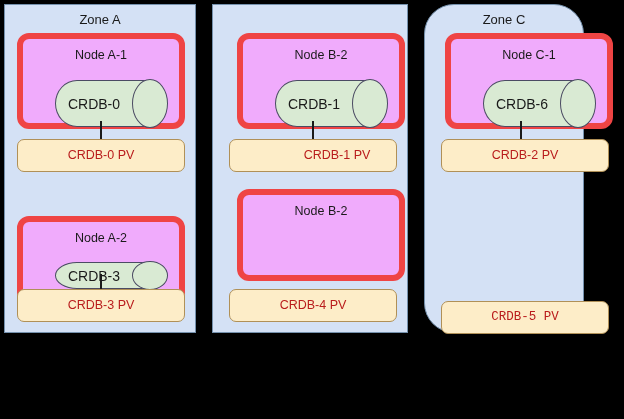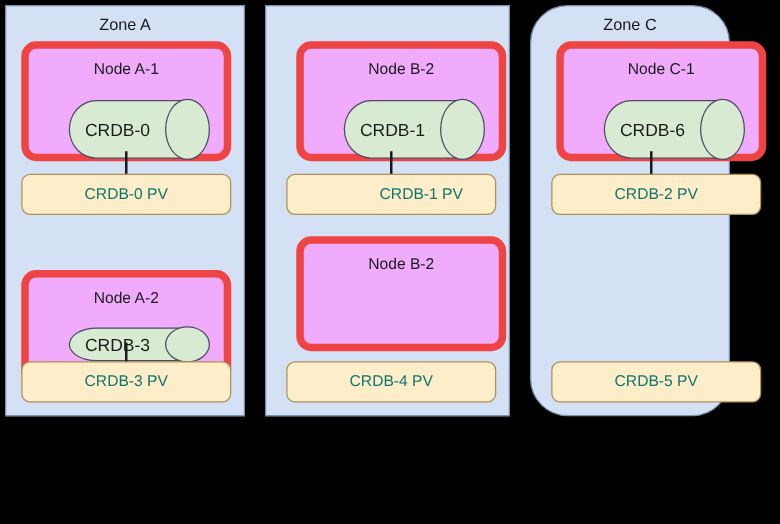--- a/index.html
+++ b/index.html
@@ -88,21 +88,21 @@
     background:#fdedc8;
     border:1px solid #b09057;
     border-radius:7px;
     box-sizing:border-box;
     display:flex;
     align-items:center;
     justify-content:center;
   }
   .pv-label{
     font-size:12.5px;
-    color:#0f766e;
+    color:#b91c1c;
     line-height:15px;
     white-space:nowrap;
   }
 
   .connector{
     position:absolute;
     width:2px;
     background:#1a1a1a;
   }
 </style>
@@ -173,18 +173,18 @@
         <div class="cyl-body"></div>
         <div class="cyl-cap"></div>
         <div class="cyl-label">CRDB-6</div>
       </div>
     </div>
     <div class="connector" style="left:95px;top:116px;height:20px;"></div>
     <div class="pv" style="left:16px;top:134px;width:168px;height:33px;">
       <span class="pv-label">CRDB-2 PV</span>
     </div>
 
-    <div class="pv" style="left:16px;top:284px;width:168px;height:33px;">
+    <div class="pv" style="left:16px;top:296px;width:168px;height:33px;font-family:Liberation Mono, monospace;">
       <span class="pv-label">CRDB-5 PV</span>
     </div>
   </div>
 
 </div>
 
 </body></html>

